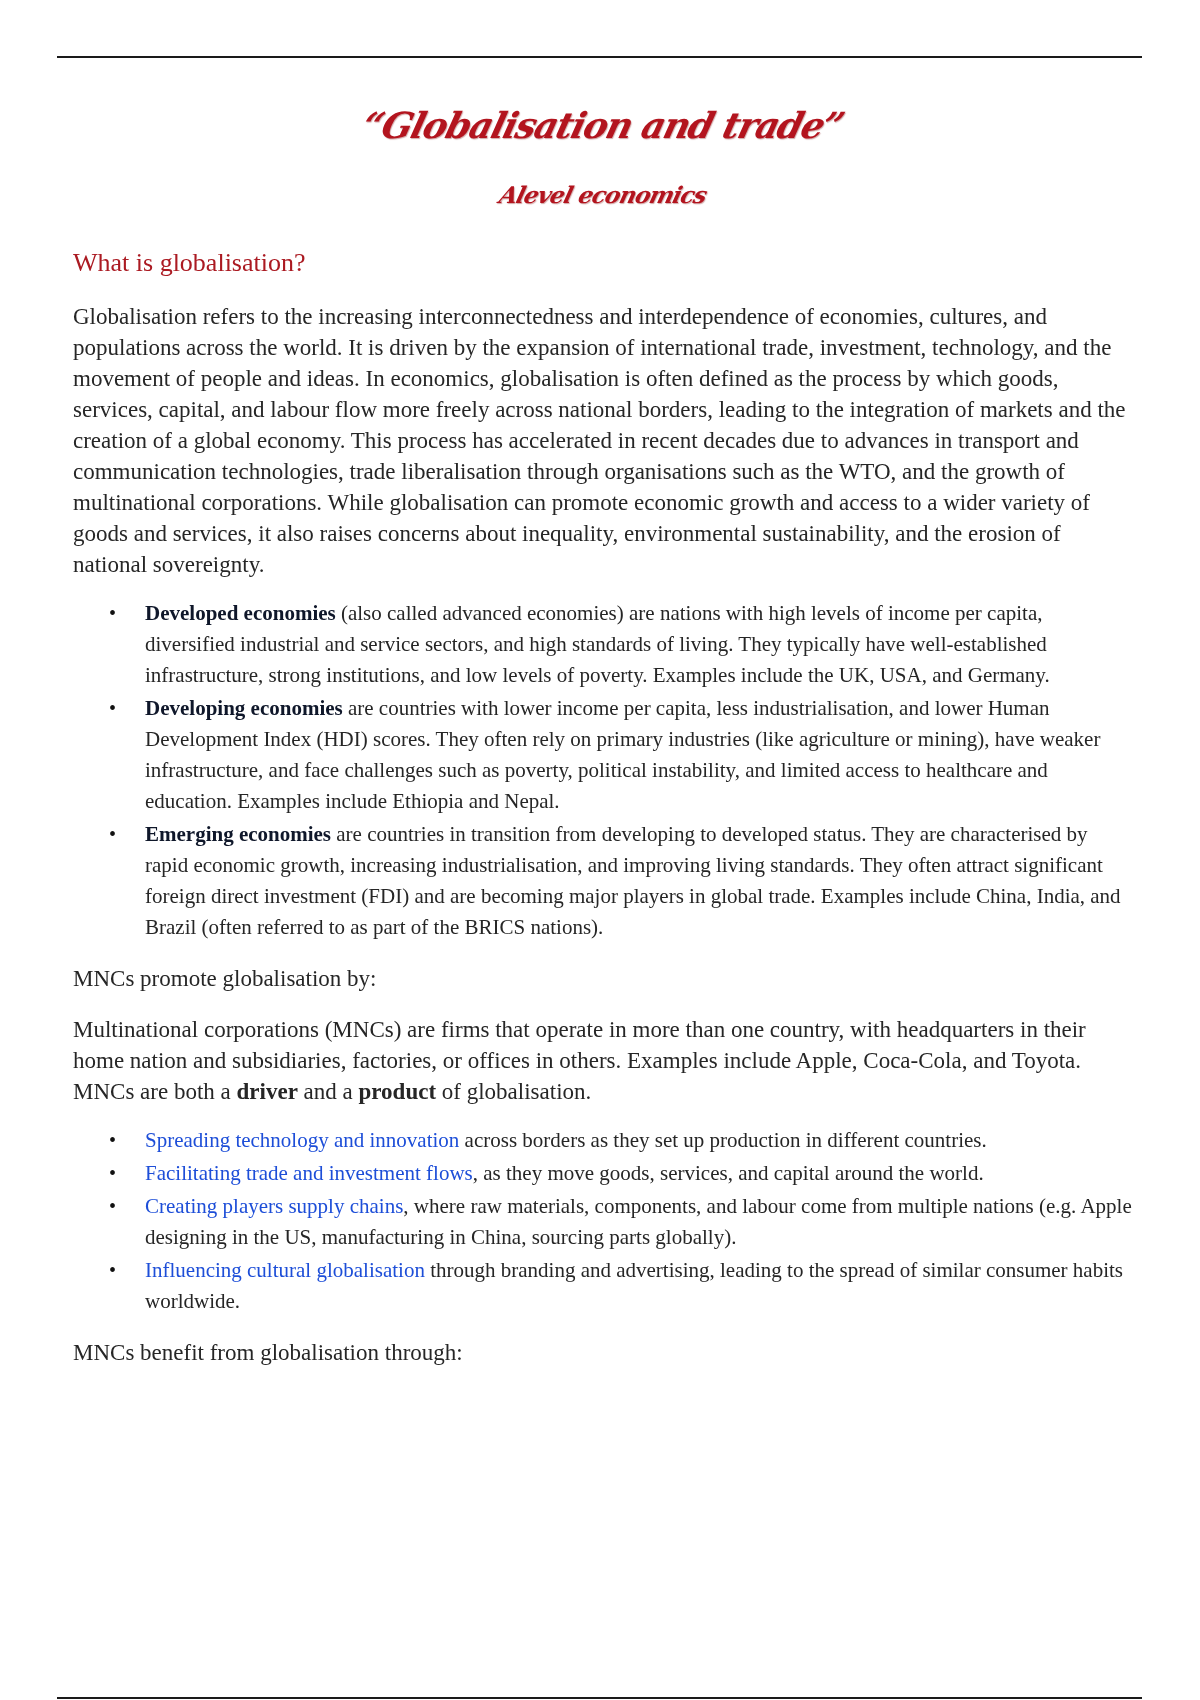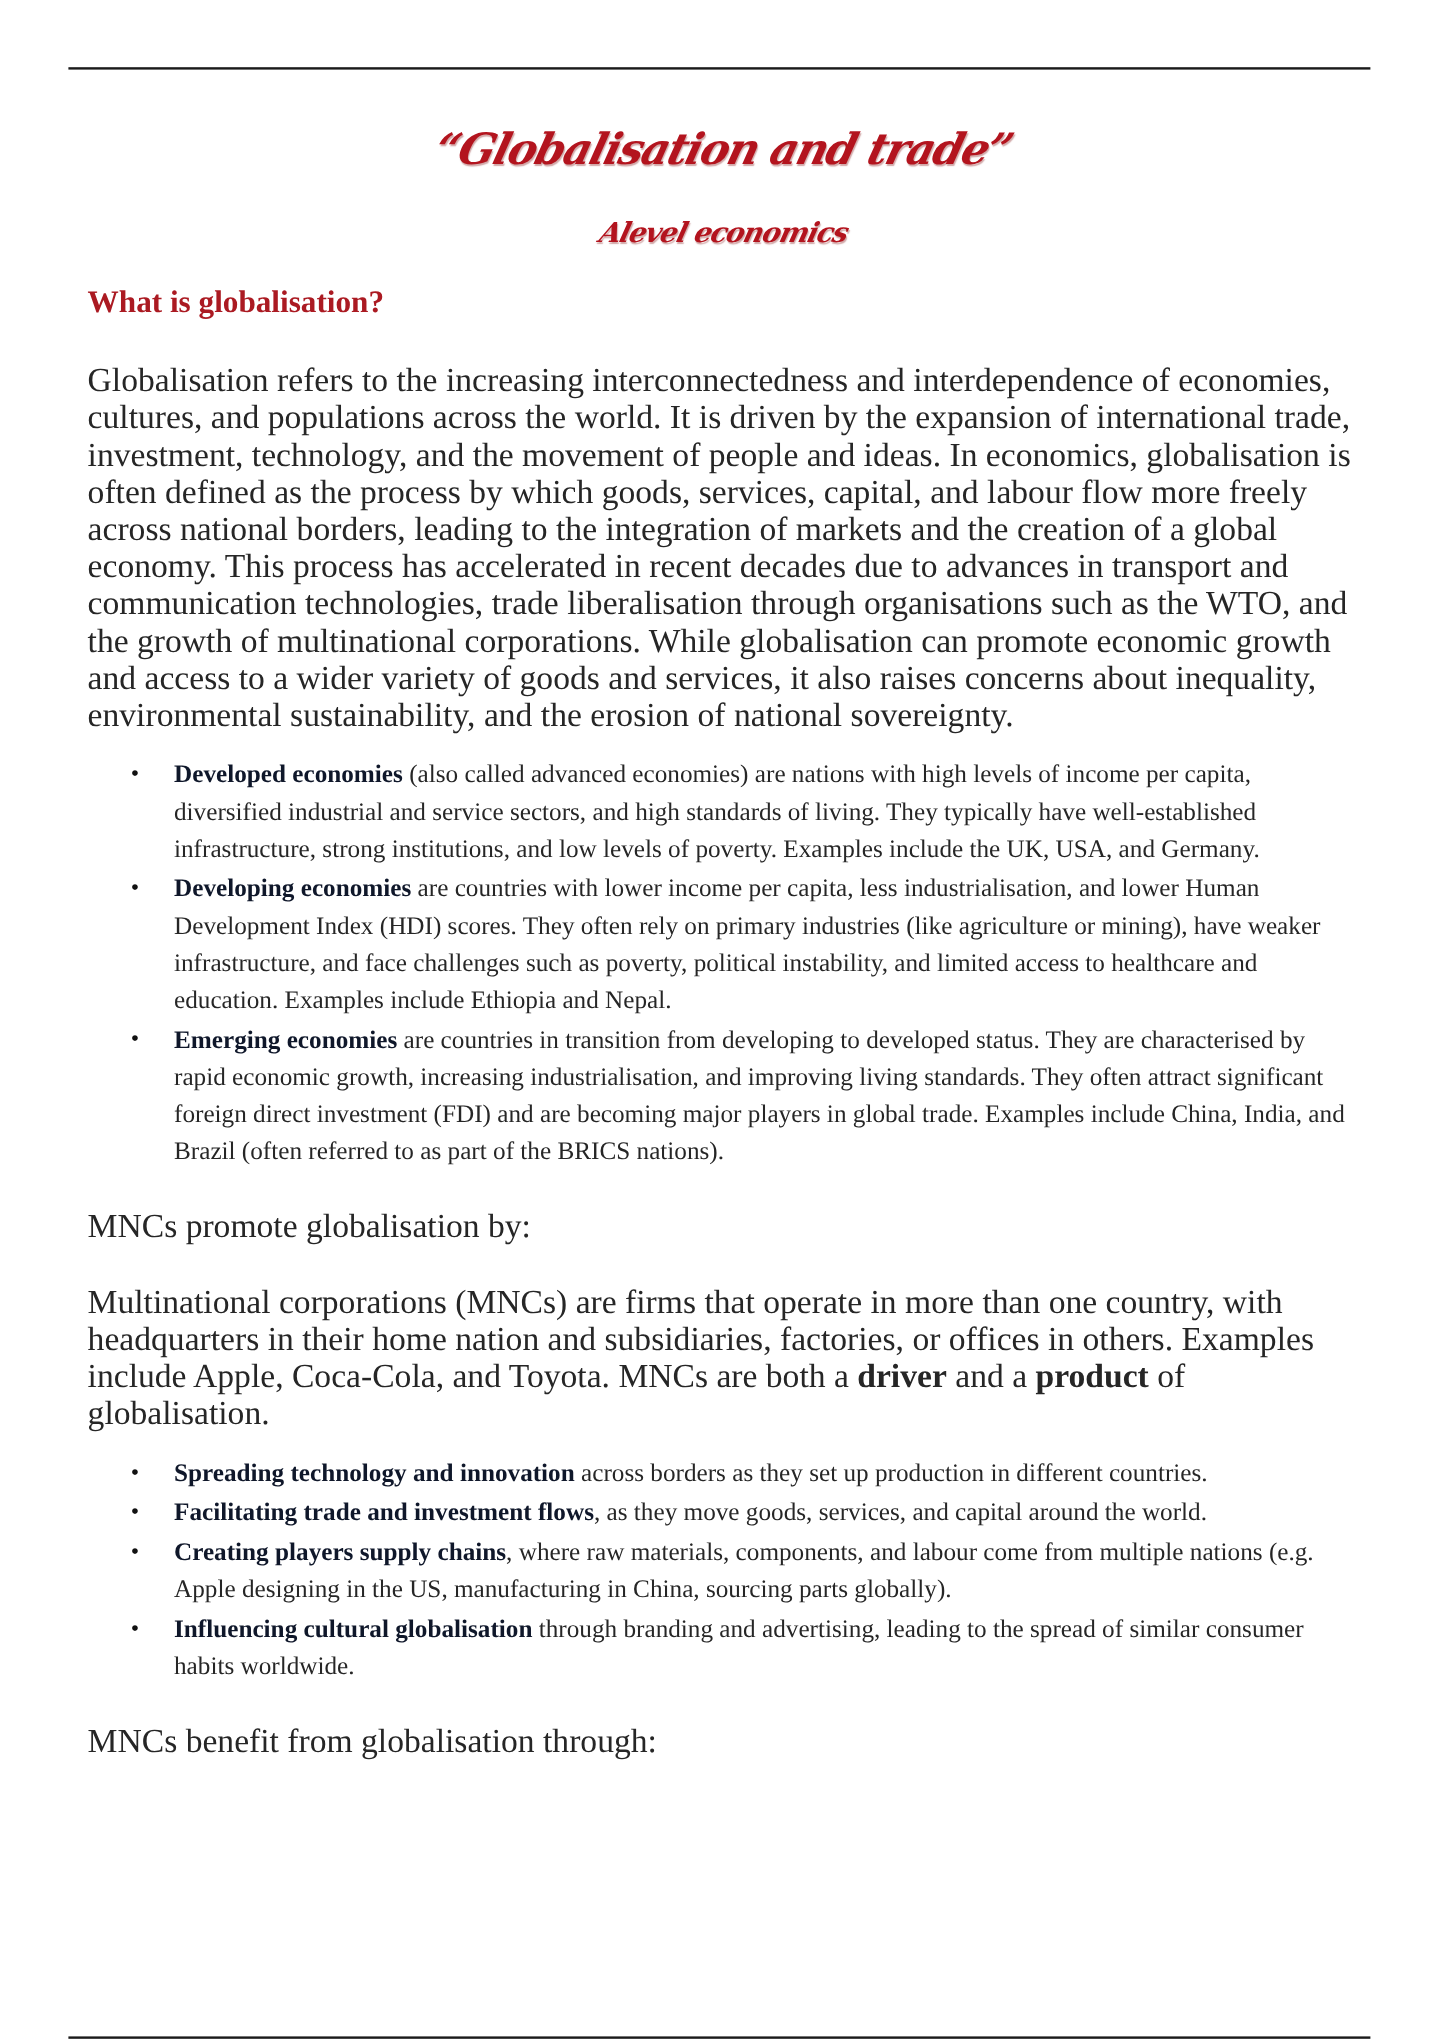--- a/index.html
+++ b/index.html
@@ -54,38 +54,38 @@
     color: #b3141e;
     letter-spacing: -1px;
     margin: 28px 0 0 0;
     height: 34px;
     line-height: 34px;
     transform: skewX(-14deg);
     text-shadow: 1px 1px 1px rgba(120,0,0,0.35);
   }
   h1.section-heading {
     font-family: "Liberation Serif", serif;
-    font-weight: bold;
+    font-weight: normal;
     font-size: 26px;
     color: #ab1a22;
-    margin: 22px 0 0 0;
+    margin: 33px 0 0 0;
     line-height: 36px;
   }
   h2.sub-heading {
     font-family: "Liberation Serif", serif;
     font-weight: bold;
     font-size: 21px;
     color: #ab1a22;
     margin: 22px 0 0 0;
     line-height: 30px;
   }
   p.body {
-    font-size: 28px;
+    font-size: 23px;
     line-height: 31px;
-    margin: 32px 0 0 0;
+    margin: 20px 0 0 0;
     color: #262626;
   }
   ul.bullets {
     list-style: none;
     margin: 18px 0 0 0;
     padding: 0 0 0 72px;
   }
   ul.bullets li {
     position: relative;
     font-size: 21px;
@@ -98,22 +98,22 @@
     left: -36px;
     top: 0;
     font-size: 20px;
     color: #111;
   }
   .term-red {
     font-weight: bold;
     color: #0f172a;
   }
   .term-bold {
-    font-weight: bold;
-    color: #0f172a;
+    font-weight: normal;
+    color: #1d4ed8;
   }
   .ul-mnc { margin-top: 20px; }
 </style>
 </head>
 <body>
 
 <div class="rule top"></div>
 
 <div class="page">
 

